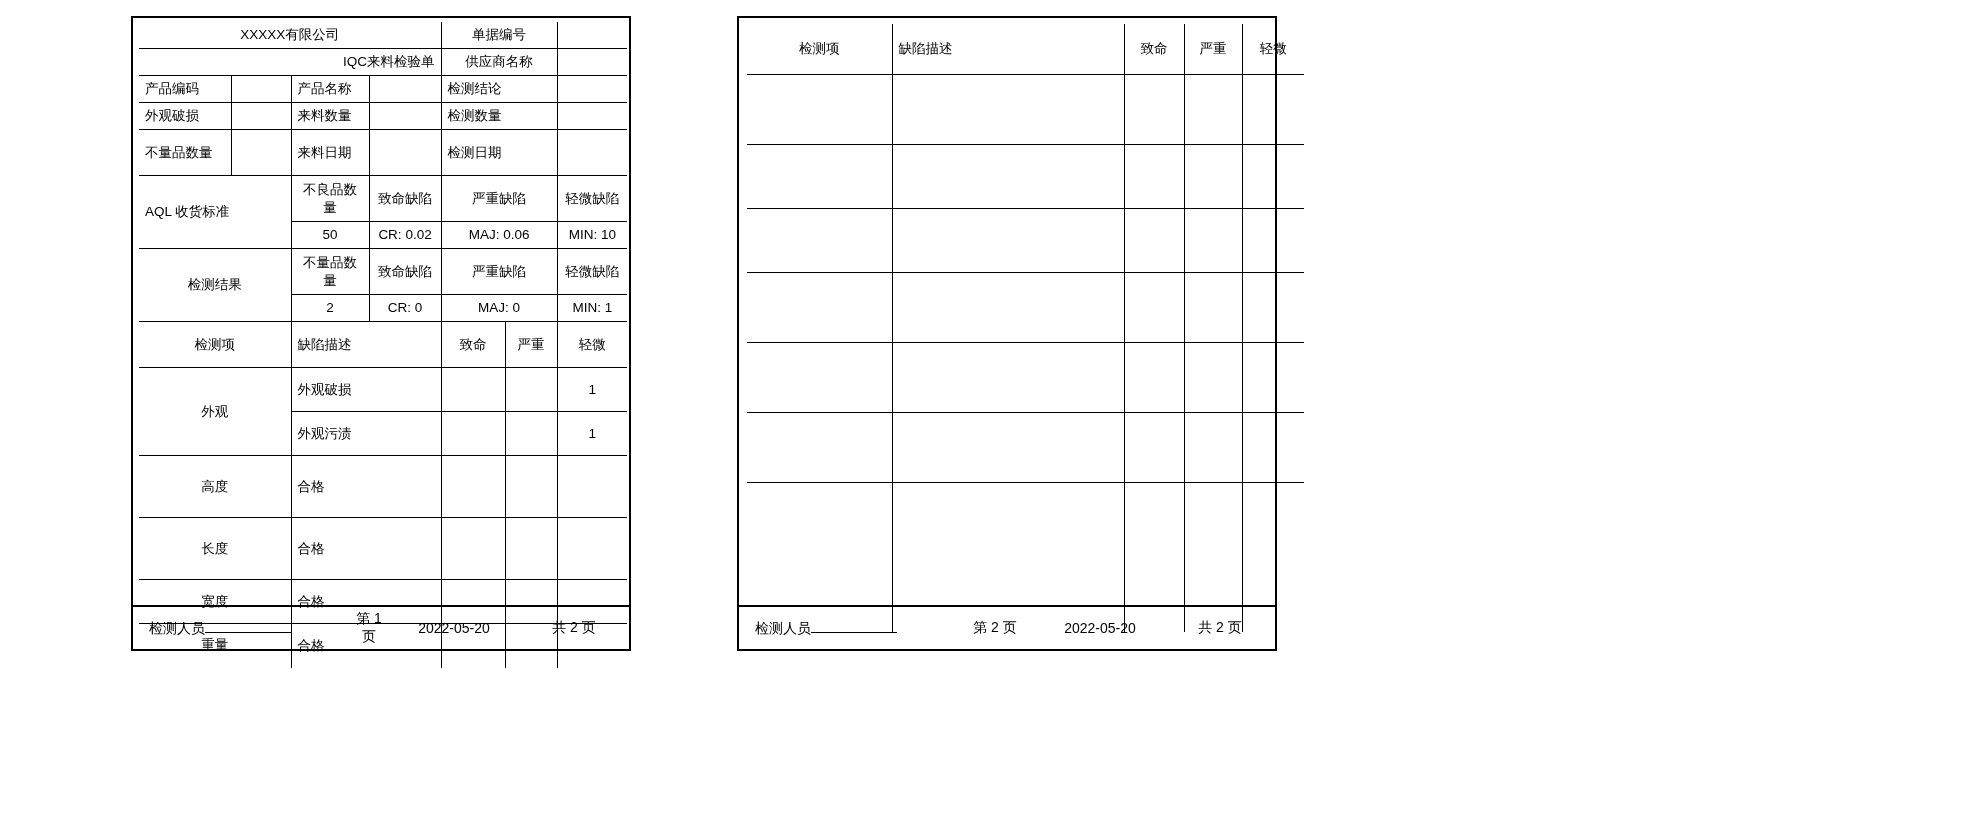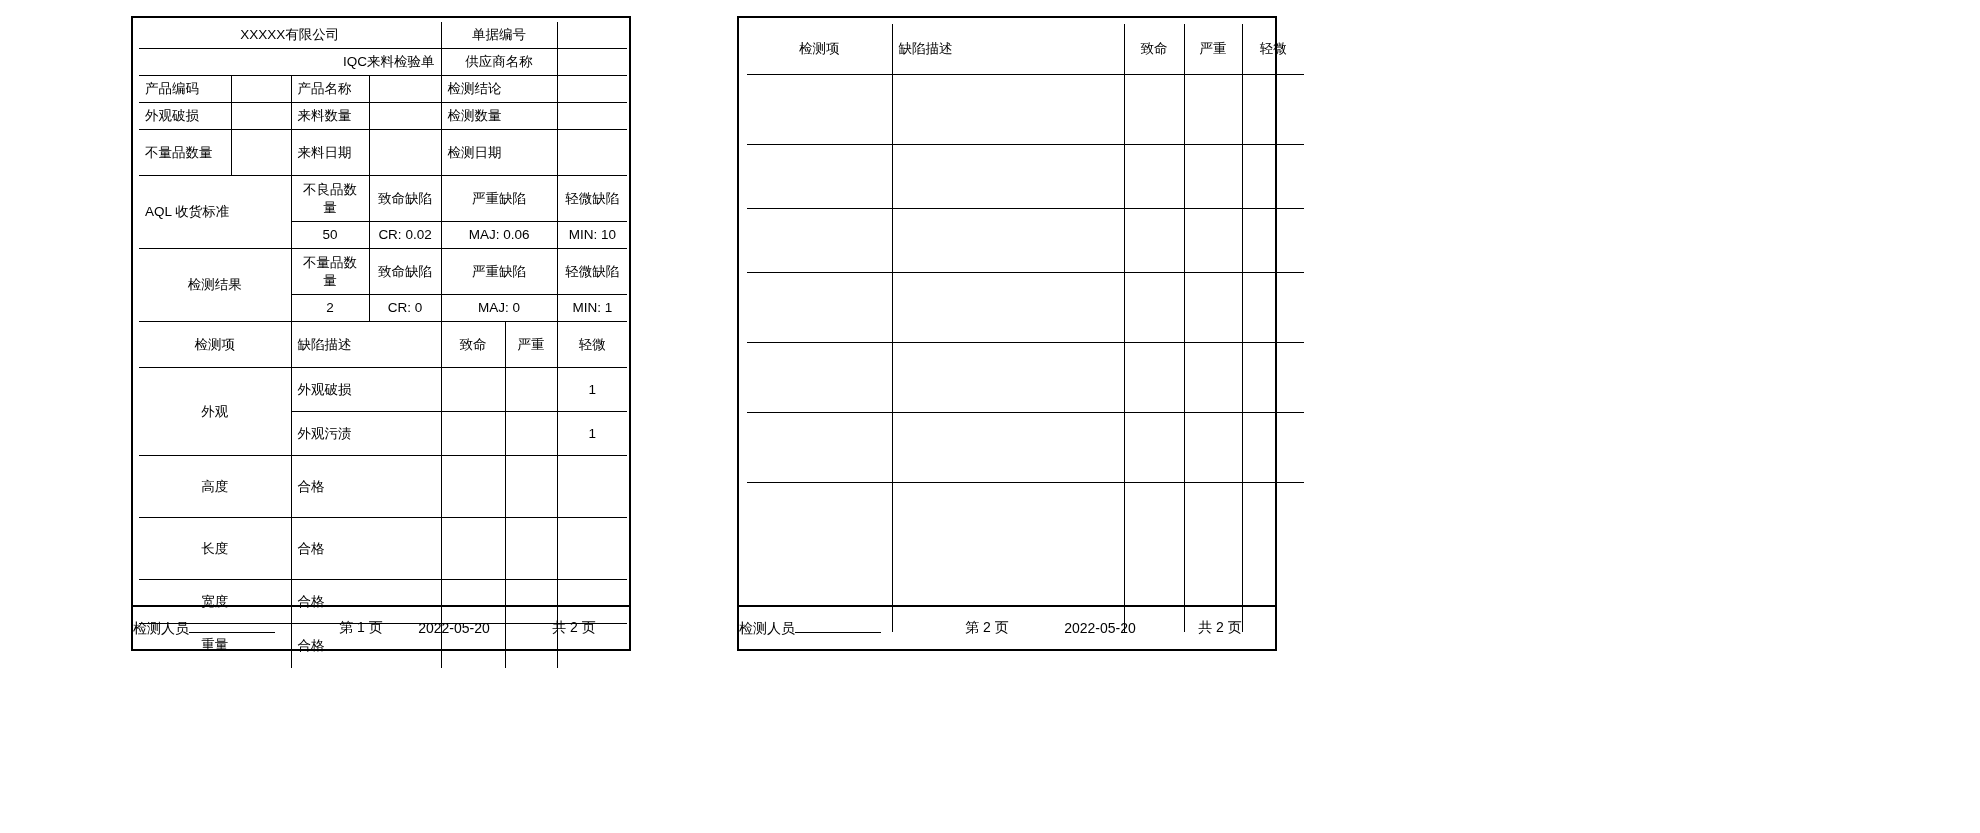--- a/index.html
+++ b/index.html
@@ -68,21 +68,21 @@
     left: 0;
     right: 0;
     bottom: 0;
     height: 44px;
     border-top: 2px solid #000;
     box-sizing: border-box;
     display: flex;
     align-items: center;
     font-size: 14px;
   }
-  .footer .f-insp { flex: 0 0 200px; }
+  .footer .f-insp { flex: 0 0 200px; padding-left: 16px; }
   .footer .f-page { flex: 1; text-align: center; }
   .footer .f-date { flex: 0 0 130px; text-align: center; }
   .footer .f-total { flex: 0 0 110px; text-align: center; }
   .underline-blank {
     display: inline-block;
     min-width: 86px;
     border-bottom: 1px solid #000;
     height: 14px;
   }
   .p2wrap { padding: 6px 8px 0 8px; box-sizing: border-box; height: 100%; }

